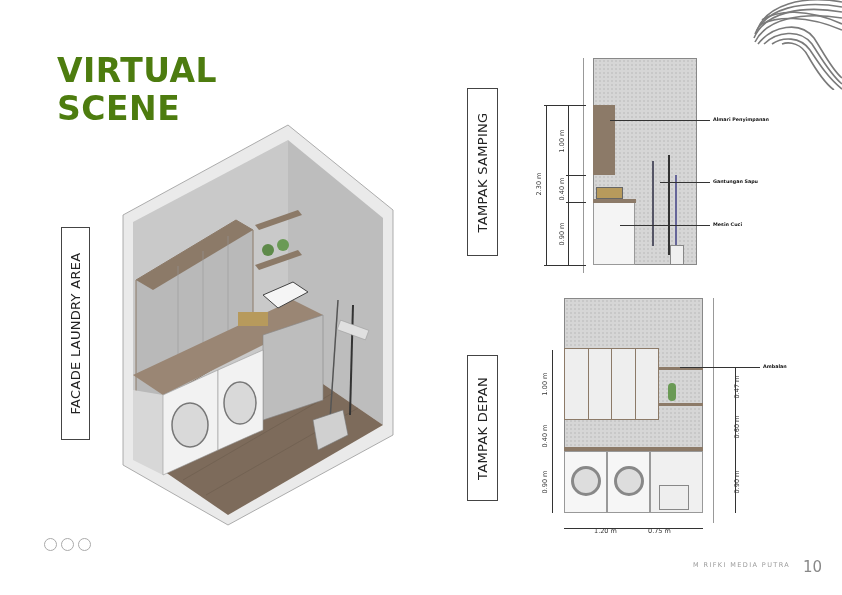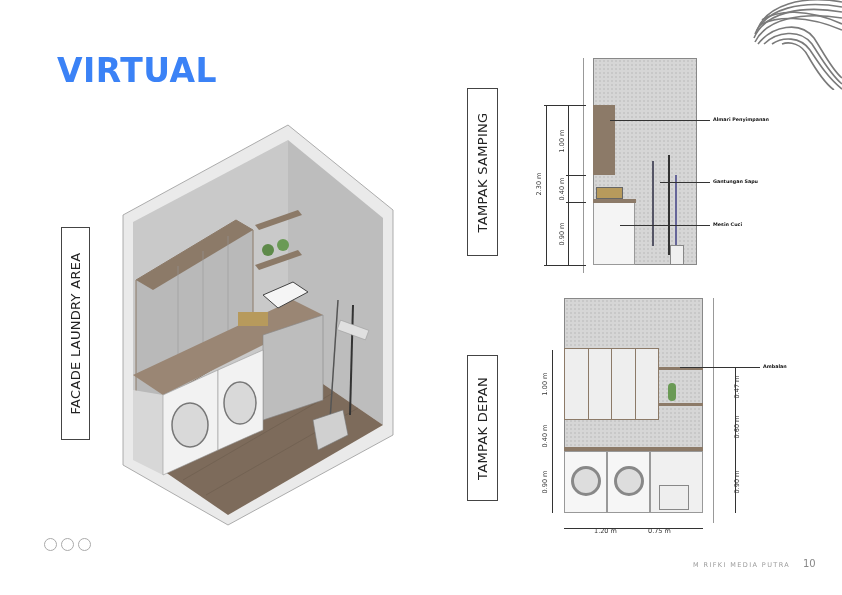--- a/index.html
+++ b/index.html
@@ -1,48 +1,49 @@
 <!DOCTYPE html>
 <html><head>
 <meta charset="utf-8">
 <style>
   * { box-sizing: border-box; margin: 0; padding: 0; }
   html, body { width: 842px; height: 595px; background: #ffffff; overflow: hidden; }
   body { position: relative; font-family: "DejaVu Sans", sans-serif; color: #333; }
 
-  .title { position: absolute; left: 57px; top: 52px; font-family: "DejaVu Sans", sans-serif; font-weight: bold; font-size: 33px; line-height: 38px; color: #3b82f6; letter-spacing: 0.5px; }
+  .title { position: absolute; left: 57px; top: 52px; font-family: "DejaVu Sans", sans-serif; font-weight: bold; font-size: 33px; line-height: 38px; color: #4d7c0f; letter-spacing: 0.5px; }
   .title span { display: block; }
 
   .vlabel { position: absolute; border: 1.3px solid #444; background: #fff; display: flex; align-items: center; justify-content: center; }
   .vlabel span { display: block; transform: rotate(-90deg); white-space: nowrap; font-family: "DejaVu Sans", sans-serif; font-size: 13px; color: #222; letter-spacing: 0.3px; }
 
   .swirl { position: absolute; right: 0; top: 0; width: 100px; height: 90px; }
 
   .dots { position: absolute; left: 44px; top: 538px; display: flex; gap: 4px; }
   .dot { width: 13px; height: 13px; border: 1.2px solid #aaa; border-radius: 50%; }
 
   .footer-author { position: absolute; left: 693px; top: 561px; font-size: 6.5px; color: #9a9a9a; letter-spacing: 1.4px; }
-  .footer-page { position: absolute; left: 803px; top: 558px; font-size: 10px; color: #888; }
+  .footer-page { position: absolute; left: 803px; top: 558px; font-size: 15px; color: #888; }
 
   
   .iso { position: absolute; left: 118px; top: 120px; width: 290px; height: 410px; }
 
   
   .elev { position: absolute; }
   .wall { position: absolute; background: #d6d6d6; background-image: radial-gradient(#c8c8c8 0.8px, transparent 1px); background-size: 4px 4px; border: 1px solid #888; }
   .dim-text { position: absolute; font-size: 6.5px; color: #333; white-space: nowrap; }
   .dim-v { transform: rotate(-90deg); transform-origin: center; }
   .callout { position: absolute; font-size: 4.8px; color: #111; font-weight: bold; white-space: nowrap; }
   .line { position: absolute; background: #333; }
 </style>
 </head>
 <body>
 
 <div class="title">
   <span>VIRTUAL</span>
+  <span>SCENE</span>
 </div>
 
 <svg class="swirl" viewBox="0 0 100 90">
   <g fill="none" stroke="#7a7a7a" stroke-width="1.6">
     <path d="M15 30 C25 5, 60 -5, 100 2"></path>
     <path d="M13 34 C24 8, 60 0, 100 7"></path>
     <path d="M12 38 C23 12, 60 5, 100 12"></path>
     <path d="M13 42 C25 18, 60 12, 100 18"></path>
     <path d="M16 44 C30 26, 58 20, 72 38 C80 50, 90 70, 100 78"></path>
     <path d="M22 44 C34 32, 58 28, 70 44 C78 56, 88 74, 100 84"></path>

